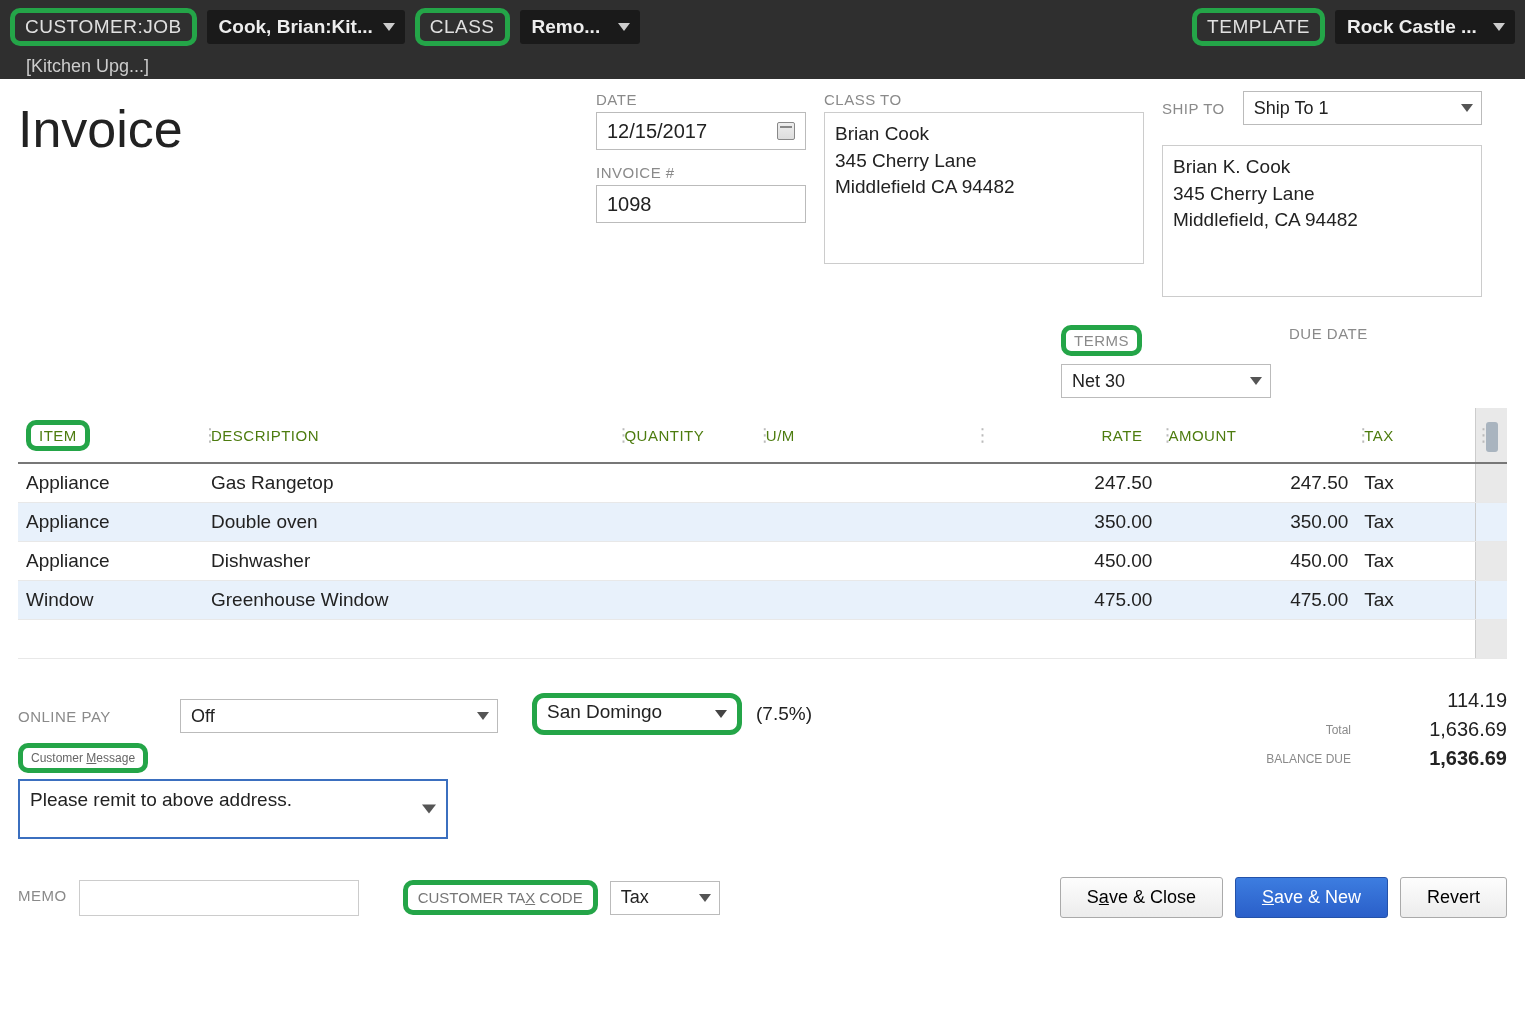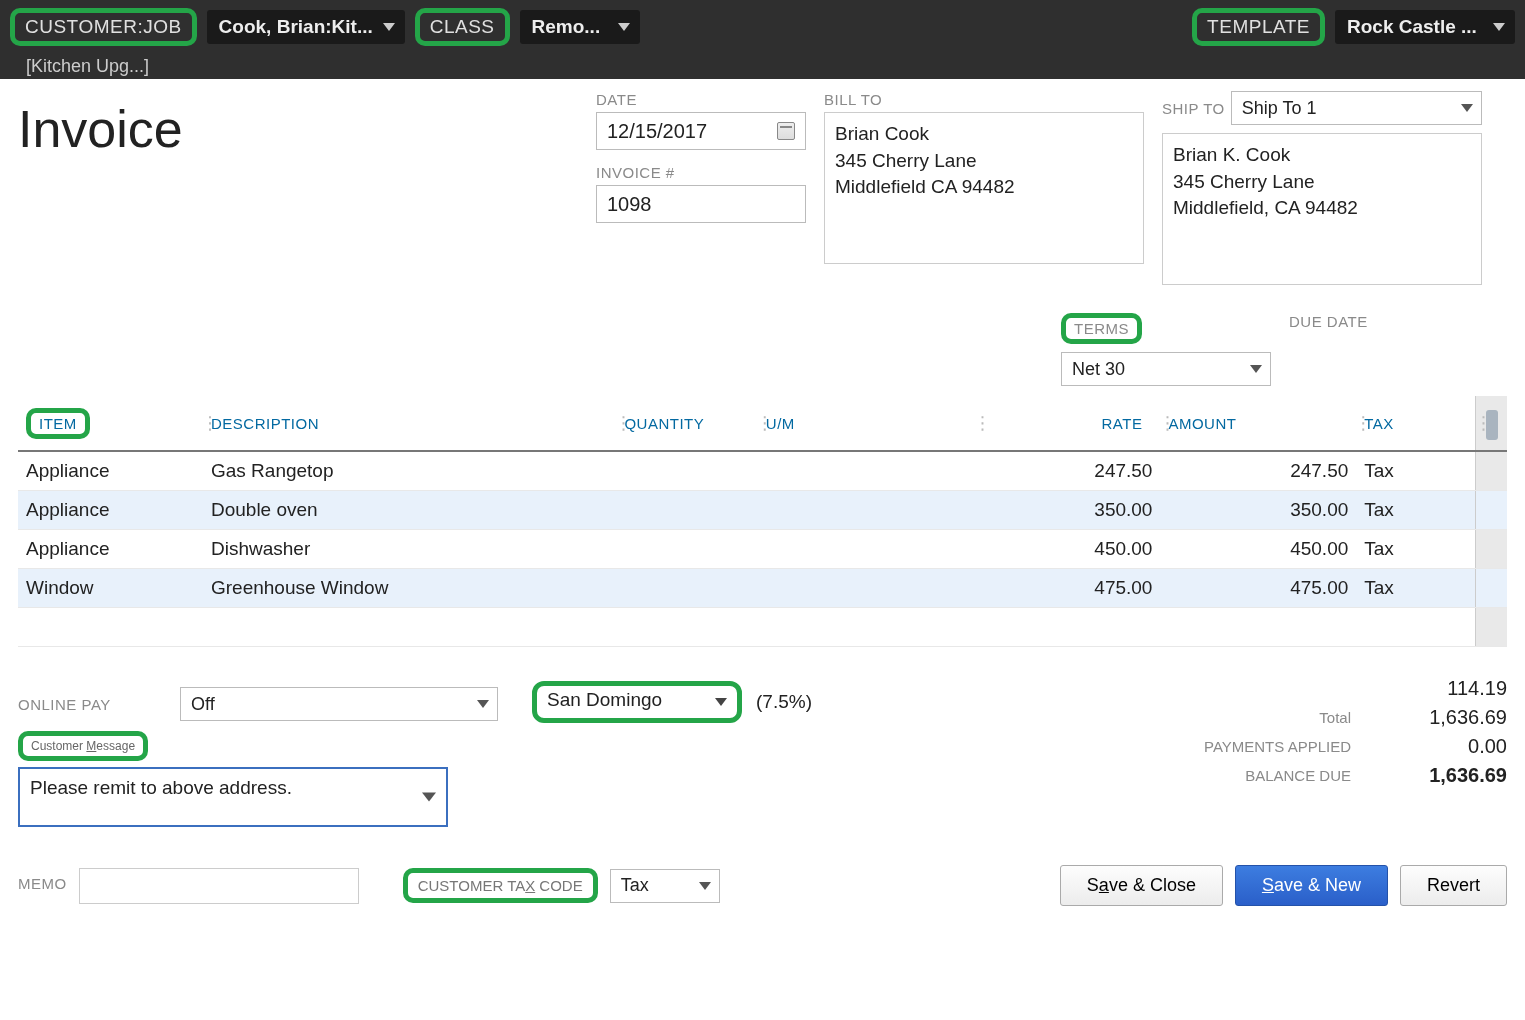--- a/index.html
+++ b/index.html
@@ -109,21 +109,21 @@
     padding: 8px 10px;
     font-size: 19px;
     line-height: 1.4;
     height: 152px;
     white-space: pre-line;
   }
   .col-date { width: 210px; }
   .col-bill { width: 320px; }
   .col-ship { width: 320px; }
 
-  .shipto-row { display:flex; align-items:center; gap:6px; margin-bottom:8px;}
+  .shipto-row { display:flex; align-items:center; gap:18px; margin-bottom:20px;}
   .dd-light {
     border: 1px solid #bbb;
     background:#fff;
     padding: 4px 28px 4px 10px;
     font-size: 18px;
     position: relative;
     height: 34px;
     display:flex; align-items:center;
   }
   .dd-light::after {
@@ -142,21 +142,21 @@
   .mid-col { width: 210px; }
 
   
   .items-table {
     border-collapse: collapse;
     width: 100%;
     margin-top: 6px;
   }
   .items-table th {
     font-size: 15px;
-    color: #0369a1;
+    color: #4d7c0f;
     font-weight: normal;
     letter-spacing: 0.5px;
     padding: 10px 8px;
     border-bottom: 2px solid #777;
     text-align: left;
     position: relative;
   }
   .items-table th::before {
     content:"⋮";
     position:absolute; left:-2px; top:50%; transform:translateY(-50%);
@@ -214,21 +214,21 @@
     position:relative; font-size:19px;
     display:flex;align-items:center;
   }
   .tax-dd::after {
     content:""; position:absolute; right:10px; top:50%;
     width:0;height:0;border-left:6px solid transparent;border-right:6px solid transparent;border-top:8px solid #444;
     transform:translateY(-50%);
   }
 
   .totals-row { display:flex; justify-content:flex-end; align-items:center; gap:16px; font-size:18px; margin-bottom:6px;}
-  .totals-row .t-lbl { color:#8a8a8a; font-size:15px; width:200px; text-align:right;}
+  .totals-row .t-lbl { color:#8a8a8a; font-size:12px; width:200px; text-align:right;}
   .totals-row .t-val { width:140px; text-align:right; font-size:20px;}
   .t-strong { font-weight:bold; font-size:22px;}
 
   
   .actions-row {
     display:flex; align-items:center; gap:12px; margin-top:38px;
   }
   .memo-input {
     border:1px solid #ccc; height:36px; width:280px;
   }
@@ -268,21 +268,21 @@
         <span>12/15/2017</span>
         <span class="cal-icon"></span>
       </div>
       <div class="label-small" style="margin-top:14px">INVOICE #</div>
       <div class="field-input">
         <span>1098</span>
       </div>
     </div>
 
     <div class="col-bill">
-      <div class="label-small">BILL TO</div>
+      <div class="label-small">CLASS TO</div>
       <div class="addr-box">Brian Cook
 345 Cherry Lane
 Middlefield CA 94482</div>
     </div>
 
     <div class="col-ship">
       <div class="shipto-row">
         <span class="label-small" style="margin-bottom:0">SHIP TO</span>
         <span class="dd-light" style="flex:1">Ship To 1</span>
       </div>
@@ -397,24 +397,20 @@
     <div class="bot-right">
       <div class="totals-row">
         <span class="t-lbl" style="width:auto"></span>
         <span class="t-val">114.19</span>
       </div>
       <div class="totals-row">
         <span class="t-lbl">Total</span>
         <span class="t-val">1,636.69</span>
       </div>
       <div class="totals-row">
-        <span class="t-lbl">PAYMENTS APPLIED</span>
-        <span class="t-val">0.00</span>
-      </div>
-      <div class="totals-row">
         <span class="t-lbl">BALANCE DUE</span>
         <span class="t-val t-strong">1,636.69</span>
       </div>
     </div>
   </div>
 
   <div class="actions-row">
     <span class="label-small" style="font-size:15px">MEMO</span>
     <input class="memo-input" value="" style="">
     <span style="width:20px"></span>

